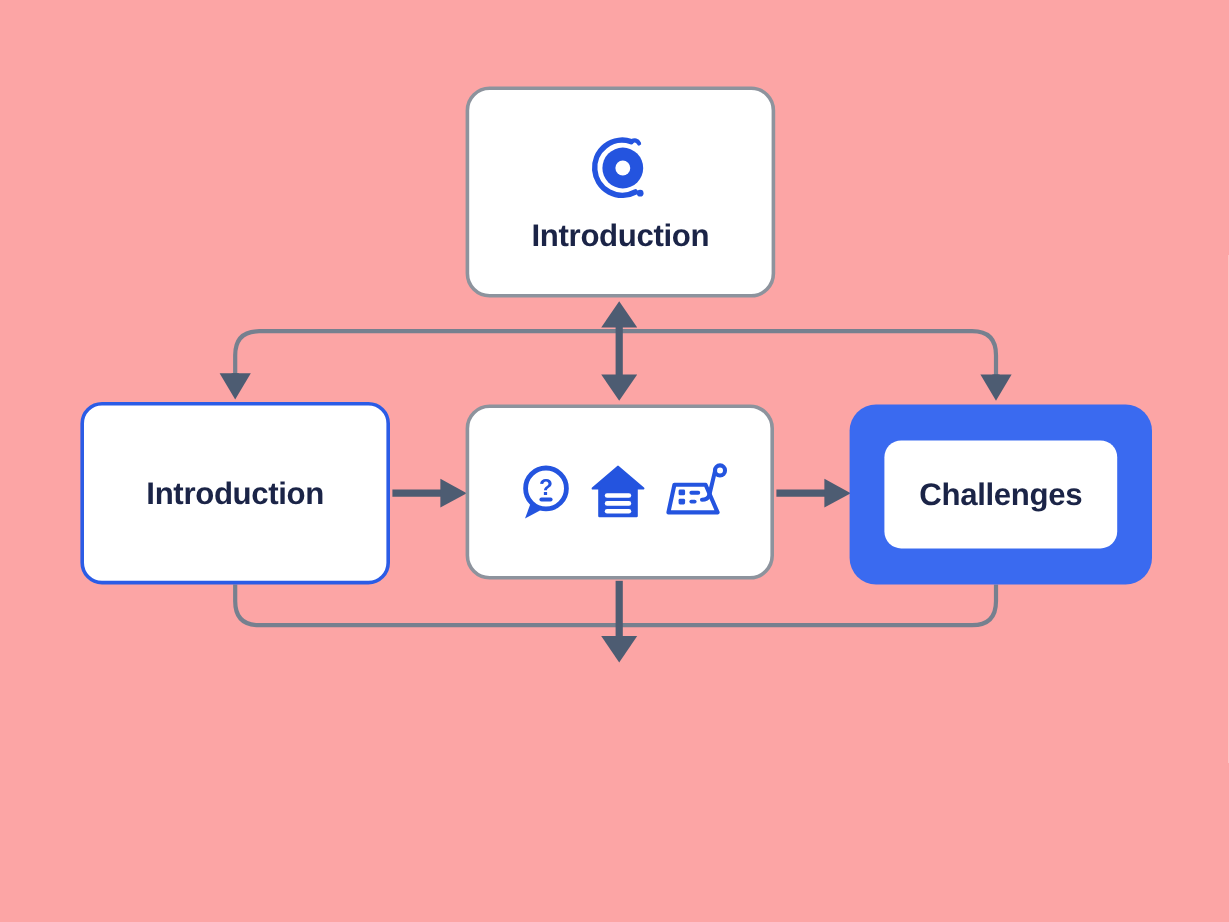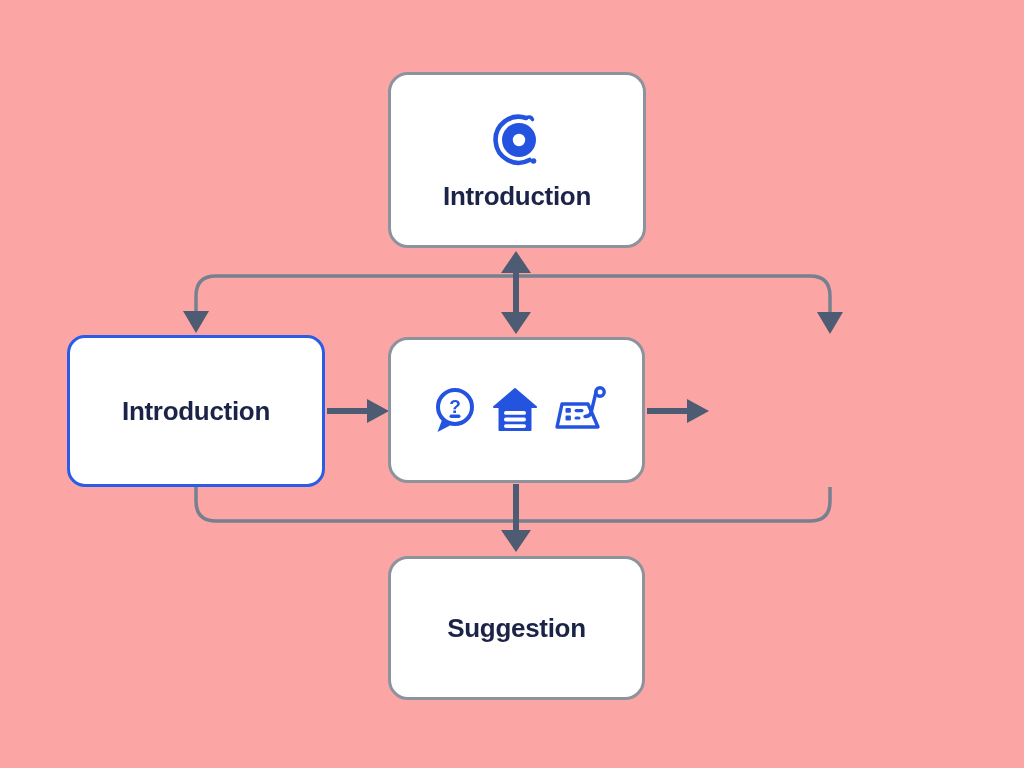--- a/index.html
+++ b/index.html
@@ -168,18 +168,20 @@
         <g fill="#2454df">
           <rect x="15.5" y="26" width="5.4" height="4.8" rx="1.2"></rect>
           <rect x="15.5" y="33.6" width="5.4" height="4.8" rx="1.2"></rect>
           <rect x="24.5" y="27" width="9" height="3.2" rx="1.6"></rect>
           <rect x="24.5" y="34.4" width="6" height="3.2" rx="1.6"></rect>
         </g>
       </svg>
     </span>
   </div>
 
+  <div class="node node-right">
+    <div class="node-right-inner">
+      <span class="node-label">Challenges</span>
+    </div>
+  </div>
 
-  <div class="node node-bottom">
-    <span class="node-label">Suggestion</span>
-  </div>
 
 </div>
 
 </body></html>

